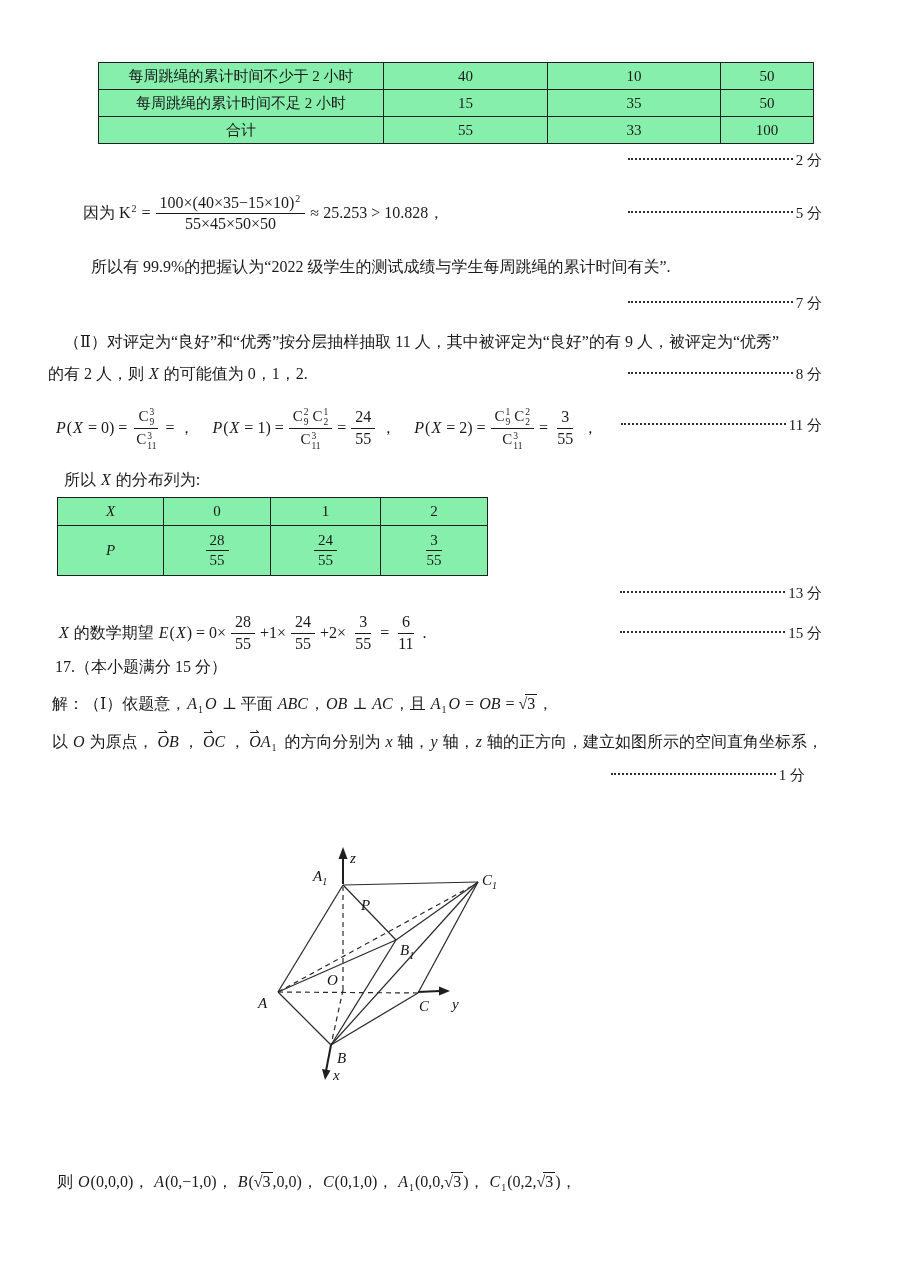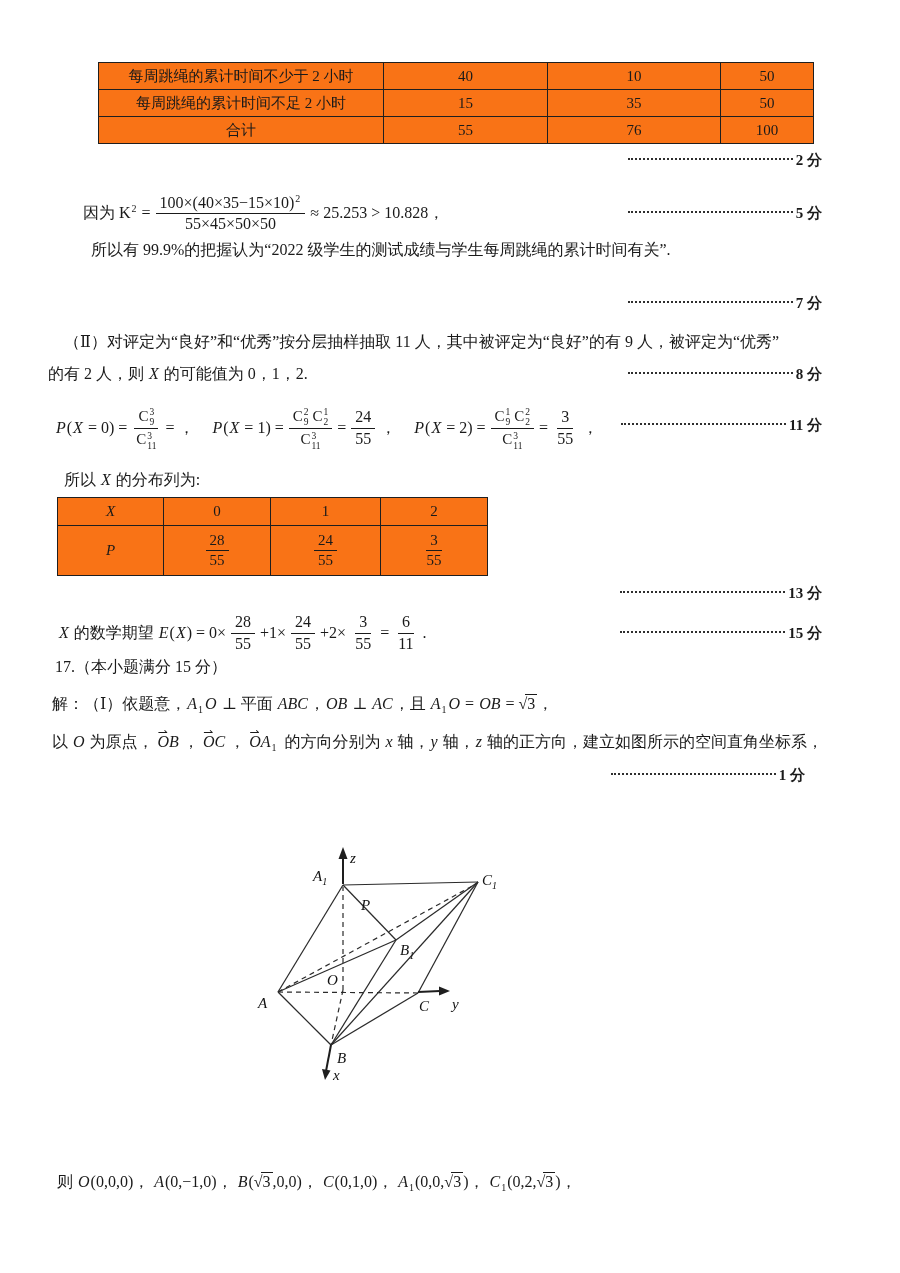--- a/index.html
+++ b/index.html
@@ -1,27 +1,27 @@
 <!DOCTYPE html>
 <html><head>
 <meta charset="utf-8">
 <style>
   html,body{margin:0;padding:0;background:#fff;}
   .page{position:relative;width:900px;height:1273px;background:#fff;overflow:hidden;
         font-family:"Liberation Serif","DejaVu Serif",serif;color:#1a1a1a;}
   
-  table{border-collapse:collapse;table-layout:fixed;position:absolute;background:#f97316;}
+  table{border-collapse:collapse;table-layout:fixed;position:absolute;background:#86efac;}
   .t1{left:98px;top:62px;width:715px;font-size:15px;}
   .t1 td{border:1.7px solid #1f1f1f;text-align:center;height:26px;padding:0;}
   .t2{left:57px;top:497px;width:430px;font-size:15px;}
   .t2 td{border:1.7px solid #1f1f1f;text-align:center;padding:0;}
   
   .leader{position:absolute;left:0;width:822px;height:20px;display:flex;align-items:center;justify-content:flex-end;}
   .leader .dots{width:165px;height:0;border-bottom:2.6px dotted #2e2e2e;margin-bottom:3px;}
-  .leader .score{font-size:15px;margin-left:3px;white-space:nowrap;font-weight:bold;}
+  .leader .score{font-size:15px;margin-left:3px;white-space:nowrap;}
   
   .tline{position:absolute;font-size:16px;white-space:nowrap;line-height:20px;}
   .mline{position:absolute;display:flex;align-items:center;font-size:16px;white-space:nowrap;gap:3px;}
   .pcs{white-space:nowrap;}
   .pc-cn{}
   .pc-it{font-style:italic;padding:0 1px;}
   .pc-sub{font-size:10px;vertical-align:-4px;padding:0 1px 0 0;}
   .pc-sup{font-size:10px;vertical-align:6px;padding:0 1px;}
   .pc-rad{margin-right:-2px;}
   .pc-ovl{border-top:1.3px solid #1a1a1a;padding:0 2px;}
@@ -65,21 +65,21 @@
     </tr>
     <tr>
       <td>每周跳绳的累计时间不足 2 小时</td>
       <td>15</td>
       <td>35</td>
       <td>50</td>
     </tr>
     <tr>
       <td>合计</td>
       <td>55</td>
-      <td>76</td>
+      <td>33</td>
       <td>100</td>
     </tr>
   </tbody>
     </table>
 
   <div class="leader" style="top:150px">
       <span class="dots"></span>
       <span class="score">2 分</span>
     </div>
   <div class="leader" style="top:203px">
@@ -113,21 +113,21 @@
 
   <div class="mline" style="left:83px;top:187px;height:52px">
     <span class="pcs"><span class="pc-cn">因为 K</span><span class="pc-sup">2</span><span class="pc-cn"> = </span></span>
     <span class="frac">
       <span class="fn"><span class="pc-cn">100×(40×35−15×10)</span><span class="pc-sup">2</span></span>
       <span class="fd">55×45×50×50</span>
     </span>
     <span class="pcs"><span class="pc-cn">≈ 25.253 &gt; 10.828，</span></span>
   </div>
 
-  <div class="tline" style="left:91px;top:240px"><span class="pc-cn">所以有 99.9%的把握认为“2022 级学生的测试成绩与学生每周跳绳的累计时间有关”.</span></div>
+  <div class="tline" style="left:91px;top:257px"><span class="pc-cn">所以有 99.9%的把握认为“2022 级学生的测试成绩与学生每周跳绳的累计时间有关”.</span></div>
 
   <div class="tline" style="left:64px;top:332px"><span class="pc-cn">（Ⅱ）对评定为“良好”和“优秀”按分层抽样抽取 11 人，其中被评定为“良好”的有 9 人，被评定为“优秀”</span></div>
   <div class="tline" style="left:48px;top:364px"><span class="pc-cn">的有 2 人，则 </span><span class="pc-it">X</span><span class="pc-cn"> 的可能值为 0，1，2.</span></div>
 
   <div class="mline" style="left:55px;top:400px;height:56px">
     <span class="expr">
       <span class="pcs"><span class="pc-it">P</span><span class="pc-cn">(</span><span class="pc-it">X</span><span class="pc-cn"> = 0) = </span></span>
       <span class="frac">
         <span class="fn">
           <span class="cnk">

